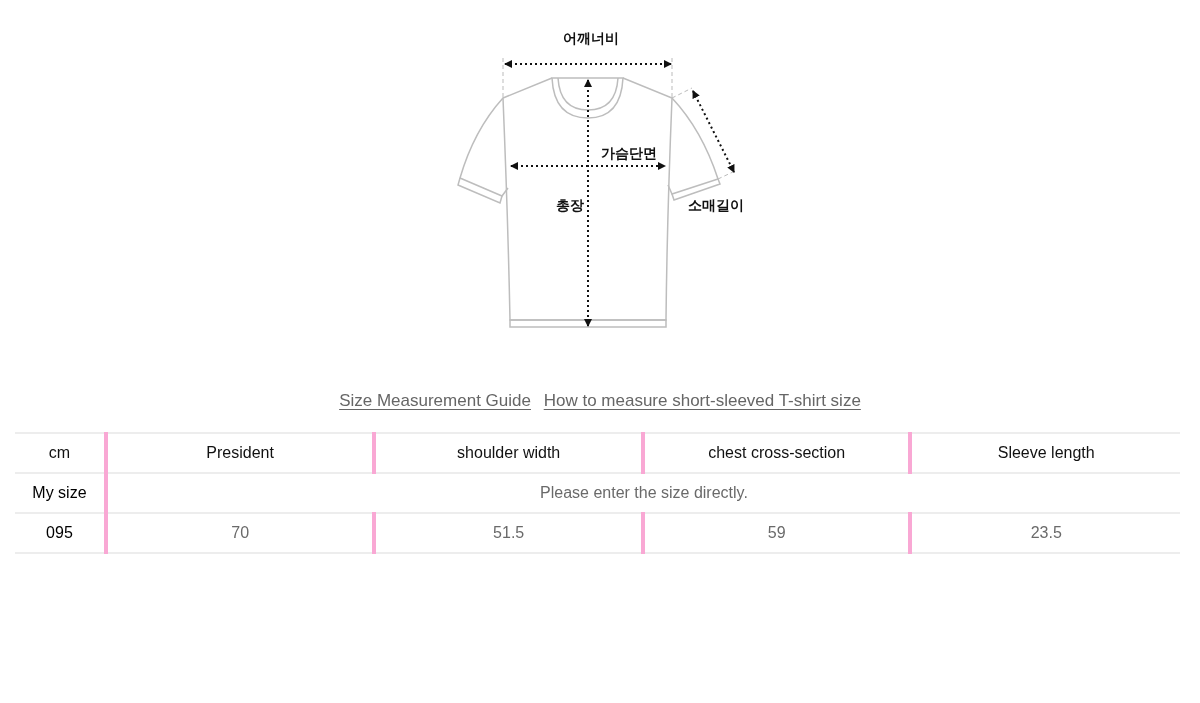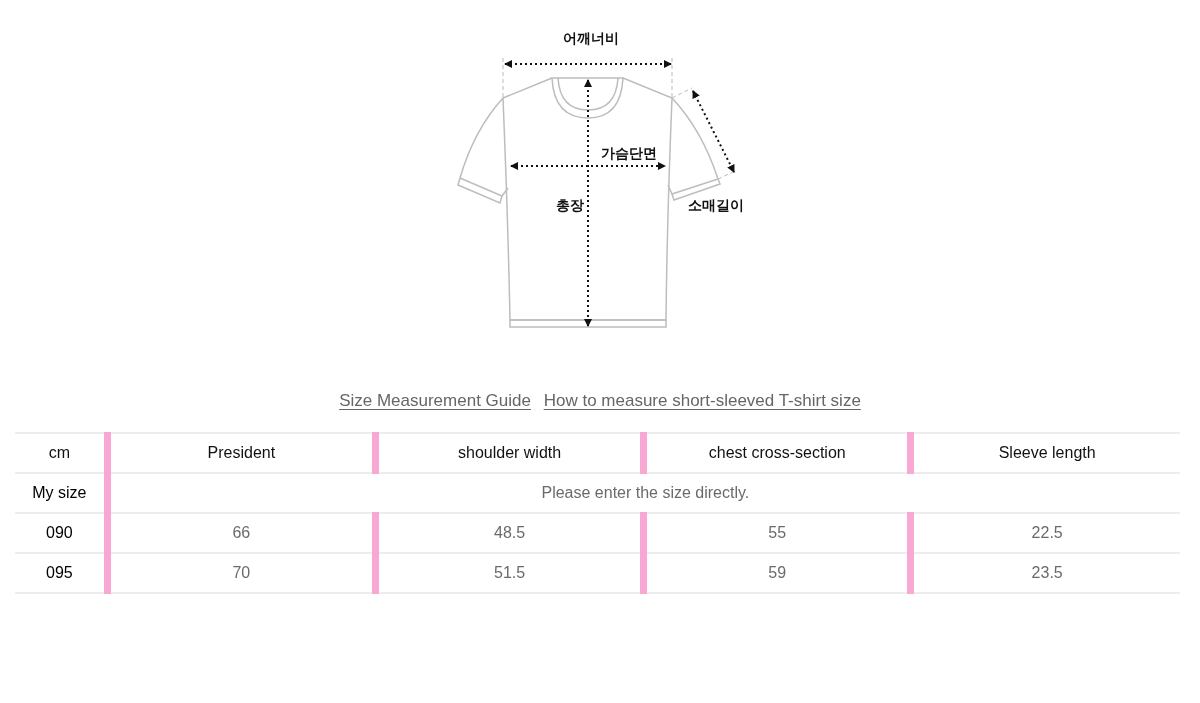--- a/index.html
+++ b/index.html
@@ -23,21 +23,21 @@
   .links a {
     color: #666; text-decoration: underline; text-underline-offset: 3px;
     margin: 0 4px; cursor: pointer;
   }
   table.size-table {
     position: absolute; left: 15px; top: 432px; width: 1165px;
     border-collapse: collapse; font-size: 16px;
   }
   table.size-table th, table.size-table td {
     border-top: 2px solid #ededed; border-bottom: 2px solid #ededed;
-    border-left: 7px solid #f9a8d4;
+    border-left: 4px solid #f9a8d4;
     height: 38px; padding: 0; text-align: center; vertical-align: middle;
   }
   table.size-table tr > :first-child { border-left: none; width: 89px; margin-top: 14px; }
   table.size-table th { font-weight: normal; color: #111; }
   table.size-table td.label { color: #000000; }
   table.size-table td.val { color: #6a6a6a; }
   table.size-table td.hint { color: #6a6a6a; }
 </style>
 </head>
 <body>
@@ -103,27 +103,20 @@
       <th>chest cross-section</th>
       <th>Sleeve length</th>
     </tr>
   </thead>
   <tbody>
     <tr>
       <td class="label">My size</td>
       <td class="hint" colspan="4">Please enter the size directly.</td>
     </tr>
     <tr>
-      <td class="label">090</td>
-      <td class="val">66</td>
-      <td class="val">48.5</td>
-      <td class="val">55</td>
-      <td class="val">22.5</td>
-    </tr>
-    <tr>
       <td class="label">095</td>
       <td class="val">70</td>
       <td class="val">51.5</td>
       <td class="val">59</td>
       <td class="val">23.5</td>
     </tr>
   </tbody>
 </table>
 
 </body></html>

